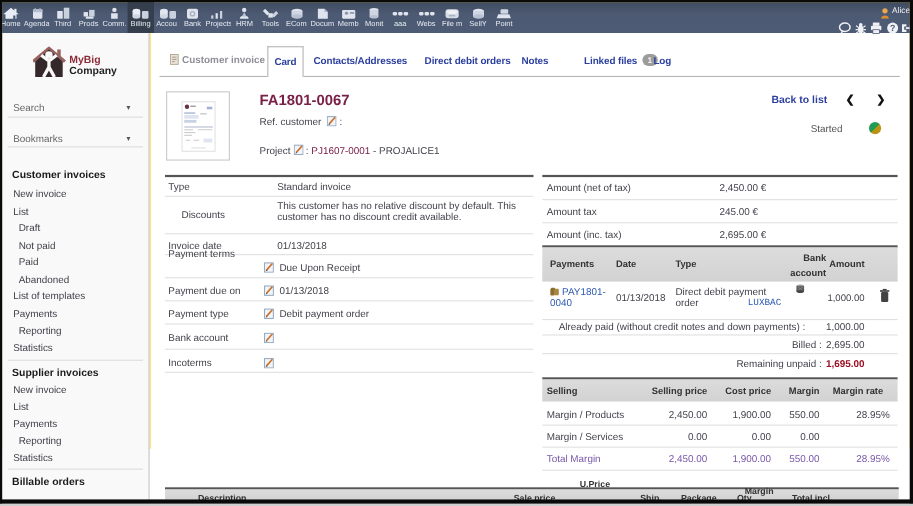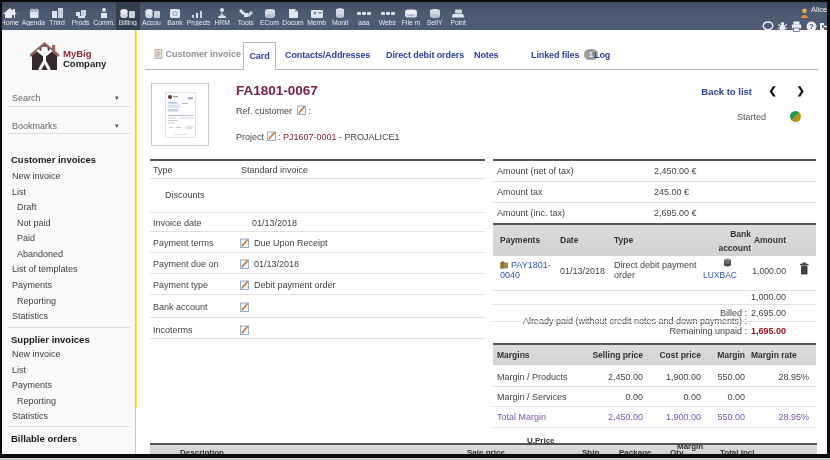--- a/index.html
+++ b/index.html
@@ -370,28 +370,29 @@
           <path d="M1.5 8.6 L3.2 8.2 L2.2 7.1Z" fill="#5f4630"></path>
         </svg> : <a class="lnk" style="color:#7a2048;">PJ1607-0001</a> - PROJALICE1</div>
     <div id="backtolist">Back to list</div>
     <div class="navarrow" style="right:50px;">❮</div>
     <div class="navarrow" style="right:22px;">❯</div>
     <div id="started">Started</div>
     <div id="statuspie"></div>
 
     <div class="dline" style="left:13px; top:129px; width:335px;"></div>
     <div class="fl" style="left:16px; top:135px;">Type</div>
-    <div class="fl" style="left:104px; top:135px;">Standard invoice</div>
+    <div class="fl" style="left:115px; top:135px;">Standard invoice</div>
     <div class="hline" style="left:13px; top:148px; width:335px;"></div>
     <div class="fl" style="left:16px; top:160px;padding-left:12px;">Discounts</div>
+    <div class="fl" style="left:115px; top:152px; width:235px;">This customer has no relative discount by default. This customer has no discount credit available.</div>
     <div class="hline" style="left:13px; top:182px; width:335px;"></div>
     <div class="fl" style="left:16px; top:188px;">Invoice date</div>
     <div class="fl" style="left:115px; top:188px;">01/13/2018</div>
     <div class="hline" style="left:13px; top:201px; width:335px;"></div>
-    <div class="fl" style="left:16px; top:208px;">Payment terms</div>
+    <div class="fl" style="left:16px; top:196px;">Payment terms</div>
     <div class="fl" style="left:103px; top:208px;"><svg class="editic" width="9" height="10">
           <rect x="0.5" y="1" width="8" height="8.5" fill="#f2f4f7" stroke="#90a6c0" stroke-width="0.9"></rect>
           <path d="M2.3 7.6 L7.6 1.6" stroke="#c9722f" stroke-width="1.5"></path>
           <path d="M1.5 8.6 L3.2 8.2 L2.2 7.1Z" fill="#5f4630"></path>
         </svg></div>
     <div class="fl" style="left:117px; top:208px;">Due Upon Receipt</div>
     <div class="hline" style="left:13px; top:222px; width:335px;"></div>
     <div class="fl" style="left:16px; top:229px;">Payment due on</div>
     <div class="fl" style="left:103px; top:229px;"><svg class="editic" width="9" height="10">
           <rect x="0.5" y="1" width="8" height="8.5" fill="#f2f4f7" stroke="#90a6c0" stroke-width="0.9"></rect>
@@ -447,45 +448,45 @@
           <rect x="1" y="0.5" width="3.5" height="2" rx="0.6" fill="#8a6c2e"></rect>
         </svg><a class="lnk">PAY1801-0040</a></div>
     <div class="fl" style="left:423px; top:236px;">01/13/2018</div>
     <div class="fl" style="left:477px; top:230px; width:95px;">Direct debit payment order</div>
     <div class="fl" style="left:570px; top:228px; width:40px; text-align:center;"><svg width="9" height="9">
           <ellipse cx="4.5" cy="2.2" rx="3.5" ry="1.6" fill="#9a9a9a"></ellipse>
           <rect x="1" y="2.2" width="7" height="4.6" fill="#5e5e5e"></rect>
           <ellipse cx="4.5" cy="6.8" rx="3.5" ry="1.6" fill="#474747"></ellipse>
           <path d="M2.5 3 L6.5 6 M6.5 3 L2.5 6" stroke="#888" stroke-width="0.7"></path>
         </svg></div>
-    <div class="fl" style="left:563px; top:240px; width:40px; text-align:center; font-size:8.5px;"><a class="lnk">LUXBAC</a></div>
+    <div class="fl" style="left:538px; top:240px; width:40px; text-align:center; font-size:8.5px;font-family:Liberation Mono, monospace;"><a class="lnk">LUXBAC</a></div>
     <div class="fl" style="left:600px; top:236px; width:49px; text-align:right; font-size:8.7px;">1,000.00</div>
     <div class="fl" style="left:662px; top:232px;"><svg width="10" height="13">
           <rect x="2" y="3.5" width="6.5" height="9" rx="1.2" fill="#424242"></rect>
           <rect x="1" y="1.8" width="8.5" height="1.5" fill="#424242"></rect>
           <rect x="3.5" y="0.6" width="3.5" height="1.5" fill="#424242"></rect>
         </svg></div>
     <div class="hline" style="left:356px; top:260px; width:323px;"></div>
 
-    <div class="fl" style="left:356px; top:262px; width:254px; text-align:right;margin-top:24px;">Already paid (without credit notes and down payments) :</div>
+    <div class="fl" style="left:356px; top:262px; width:254px; text-align:center;">Already paid (without credit notes and down payments) :</div>
     <div class="fl" style="left:600px; top:262px; width:49px; text-align:right;">1,000.00</div>
     <div class="hline" style="left:356px; top:274px; width:323px;"></div>
     <div class="fl" style="left:356px; top:278px; width:254px; text-align:right;">Billed :</div>
     <div class="fl" style="left:600px; top:278px; width:49px; text-align:right;">2,695.00</div>
     <div class="hline" style="left:356px; top:291px; width:323px;"></div>
     <div class="fl" style="left:356px; top:296px; width:254px; text-align:right;">Remaining unpaid :</div>
     <div class="fl red" style="left:600px; top:296px; width:49px; text-align:right;">1,695.00</div>
 
     <div class="dline" style="left:356px; top:313px; width:323px;"></div>
     <div class="headrow" style="left:356px; top:315px; width:323px; height:20px;"></div>
-    <div class="hcell" style="left:360px; top:320px;">Margins</div>
+    <div class="hcell" style="left:360px; top:320px;">Selling</div>
     <div class="hcell" style="left:420px; top:320px; width:86px; text-align:right;">Selling price</div>
     <div class="hcell" style="left:510px; top:320px; width:54px; text-align:right;">Cost price</div>
     <div class="hcell" style="left:570px; top:320px; width:38px; text-align:right;">Margin</div>
-    <div class="hcell" style="left:614px; top:320px; width:58px; text-align:left;">Margin rate</div>
+    <div class="hcell" style="left:614px; top:320px; width:58px; text-align:center;">Margin rate</div>
 
     <div class="fl" style="left:360px; top:342px;">Margin / Products</div>
     <div class="fl" style="left:420px; top:342px; width:86px; text-align:right;">2,450.00</div>
     <div class="fl" style="left:510px; top:342px; width:54px; text-align:right;">1,900.00</div>
     <div class="fl" style="left:570px; top:342px; width:38px; text-align:right;">550.00</div>
     <div class="fl" style="left:614px; top:342px; width:58px; text-align:right;">28.95%</div>
     <div class="hline" style="left:356px; top:356px; width:323px;"></div>
     <div class="fl" style="left:360px; top:362px;">Margin / Services</div>
     <div class="fl" style="left:420px; top:362px; width:86px; text-align:right;">0.00</div>
     <div class="fl" style="left:510px; top:362px; width:54px; text-align:right;">0.00</div>

